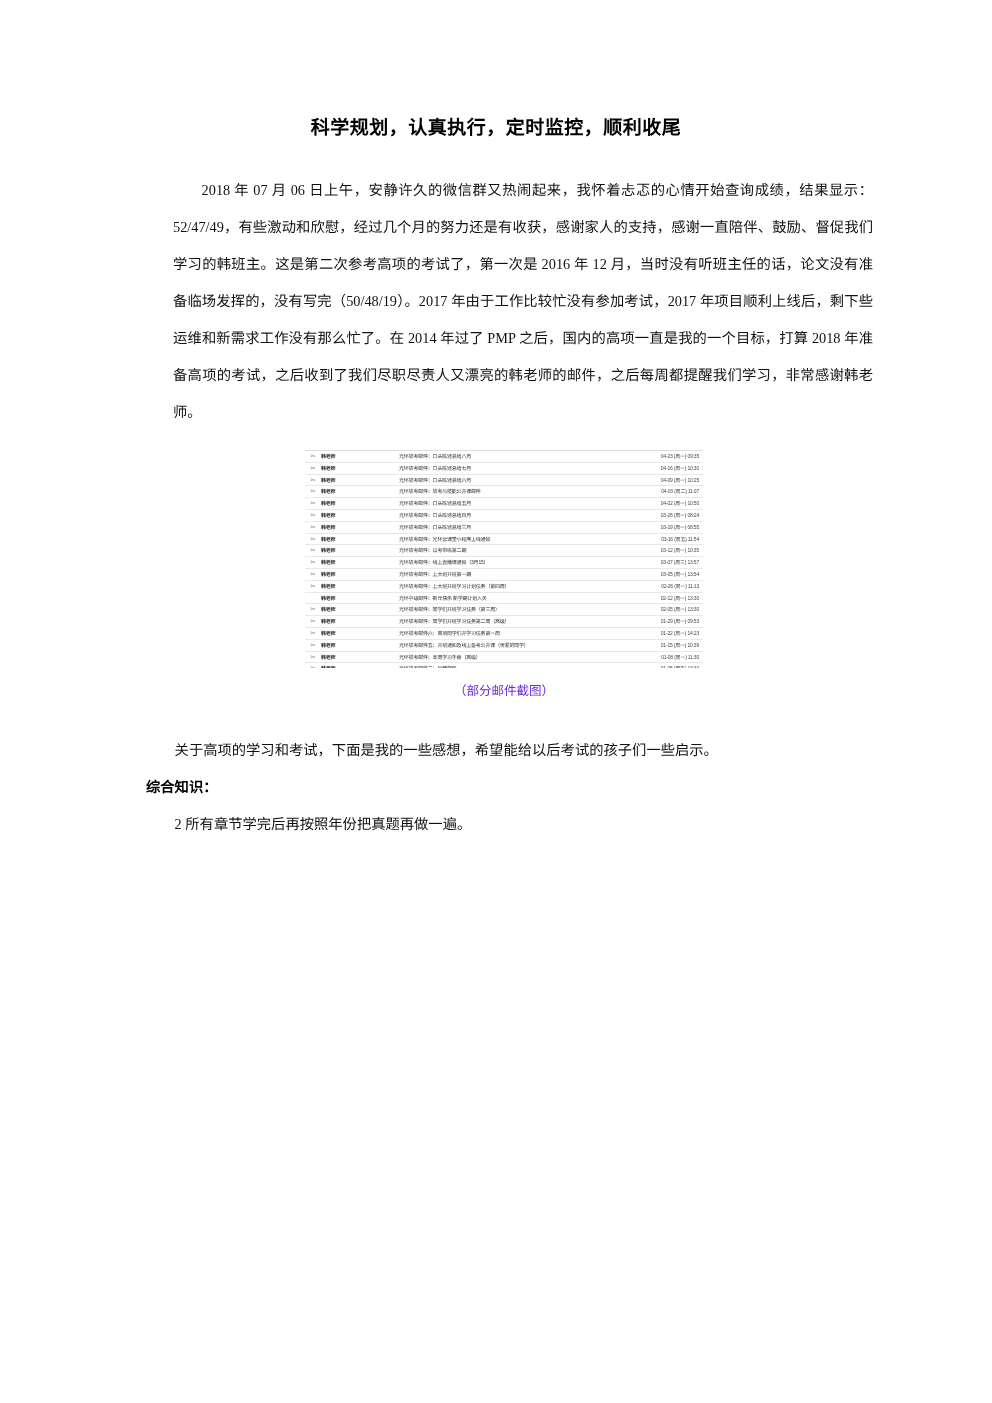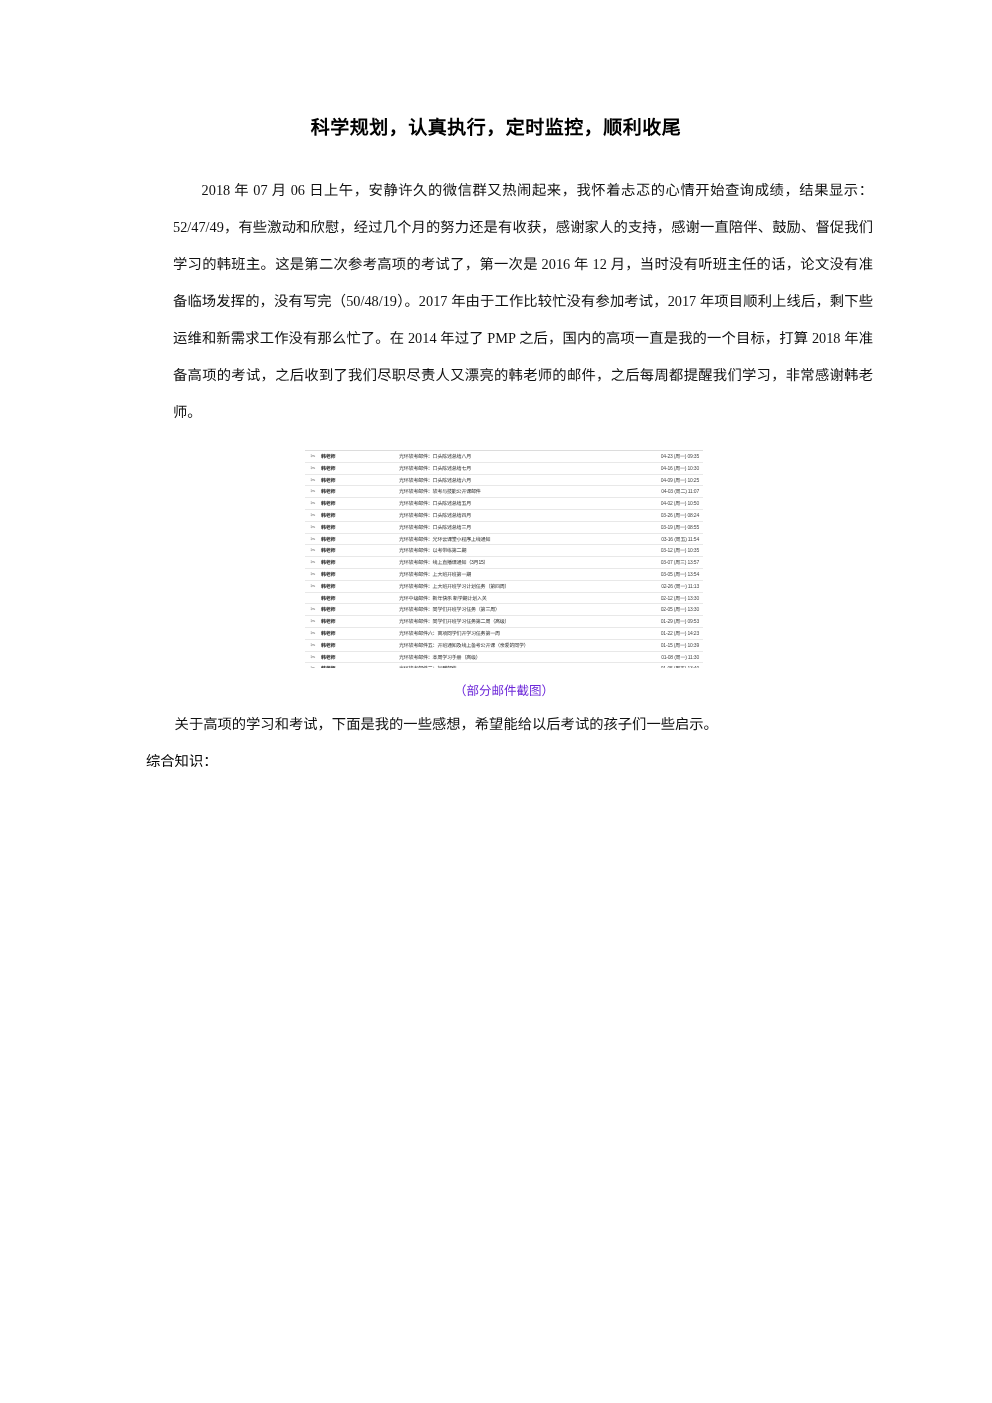--- a/index.html
+++ b/index.html
@@ -56,21 +56,21 @@
     text-justify: inter-ideograph;
     text-indent: 2em;
     color: #111;
     font-family: "Liberation Serif", "DejaVu Serif", serif;
   }
 
   .heading-bold {
     margin: 0;
     font-size: 14.3px;
     line-height: 37px;
-    font-weight: normal;
+    font-weight: bold;
     text-indent: 0;
     font-family: "Liberation Sans", "DejaVu Sans", sans-serif;
   }
 
   
   .figure {
     position: absolute;
     left: 0;
     top: 0;
     width: 992px;
@@ -145,21 +145,21 @@
     text-align: center;
     font-size: 12.5px;
     color: #6d28d9;
     font-family: "Liberation Serif", "DejaVu Serif", serif;
   }
 
   
   .body-lower {
     position: absolute;
     left: 146px;
-    top: 706px;
+    top: 732px;
     width: 700px;
   }
 </style>
 </head>
 <body>
 
 <div class="page">
 
   <div class="doc-title">科学规划，认真执行，定时监控，顺利收尾</div>
 
@@ -287,16 +287,17 @@
     <div class="fig-caption">（部分邮件截图）</div>
   </div>
 
   <div class="body-lower">
     <p class="para">关于高项的学习和考试，下面是我的一些感想，希望能给以后考试的孩子们一些启示。</p>
 
     <p class="heading-bold">综合知识：</p>
 
 
 
+    <p class="para">2 所有章节学完后再按照年份把真题再做一遍。</p>
 
   </div>
 
 </div>
 
 </body></html>

